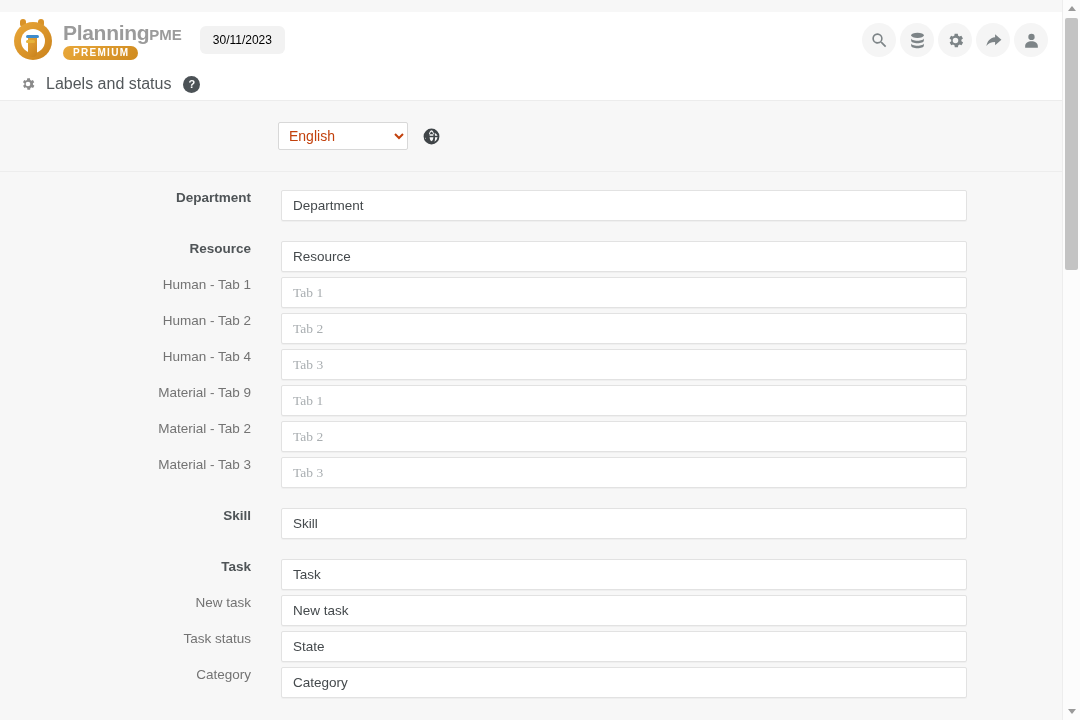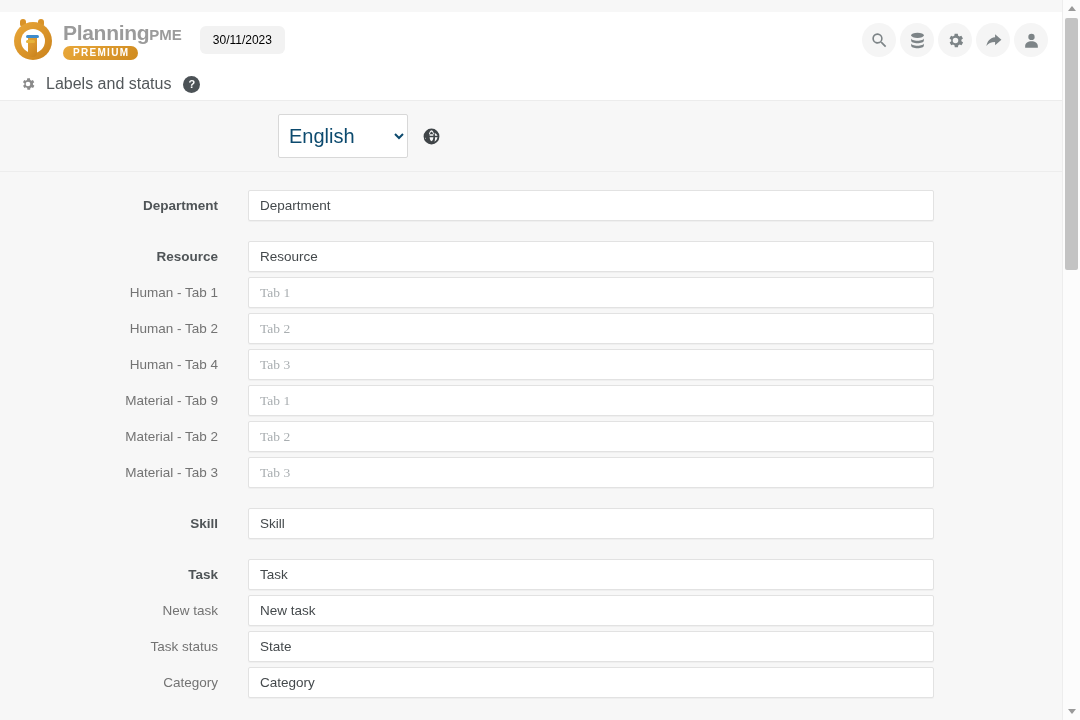--- a/index.html
+++ b/index.html
@@ -122,36 +122,37 @@
   .header-sep { height: 1px; background: #ececec; }
 
   
   .lang-row {
     height: 70px;
     display: flex; align-items: center;
     padding-left: 278px;
     gap: 14px;
   }
   select.lang-select {
-    width: 130px; height: 44px;
+    width: 130px; height: 28px;
     font-family: "Liberation Sans", sans-serif;
-    font-size: 20px; color: #0c4a6e;
+    font-size: 14px; color: #c2410c;
     background: #ffffff;
     border: 1px solid #d8d8d8;
     border-radius: 2px;
     padding: 0 6px;
   }
   .globe svg { display: block; }
   .lang-sep { height: 1px; background: #ededed; }
 
   
   .form { padding-top: 18px; }
   .row {
-    display: flex; align-items: center;
+    display: flex; 
     margin-bottom: 5px;
+    margin-left: 33px;
   }
   .row.group-start { margin-top: 20px; }
   .row.first { margin-top: 0; }
   .lbl {
     width: 248px; flex: none;
     text-align: right;
     padding-right: 30px;
     font-size: 13.5px;
     color: #737373;
   }

